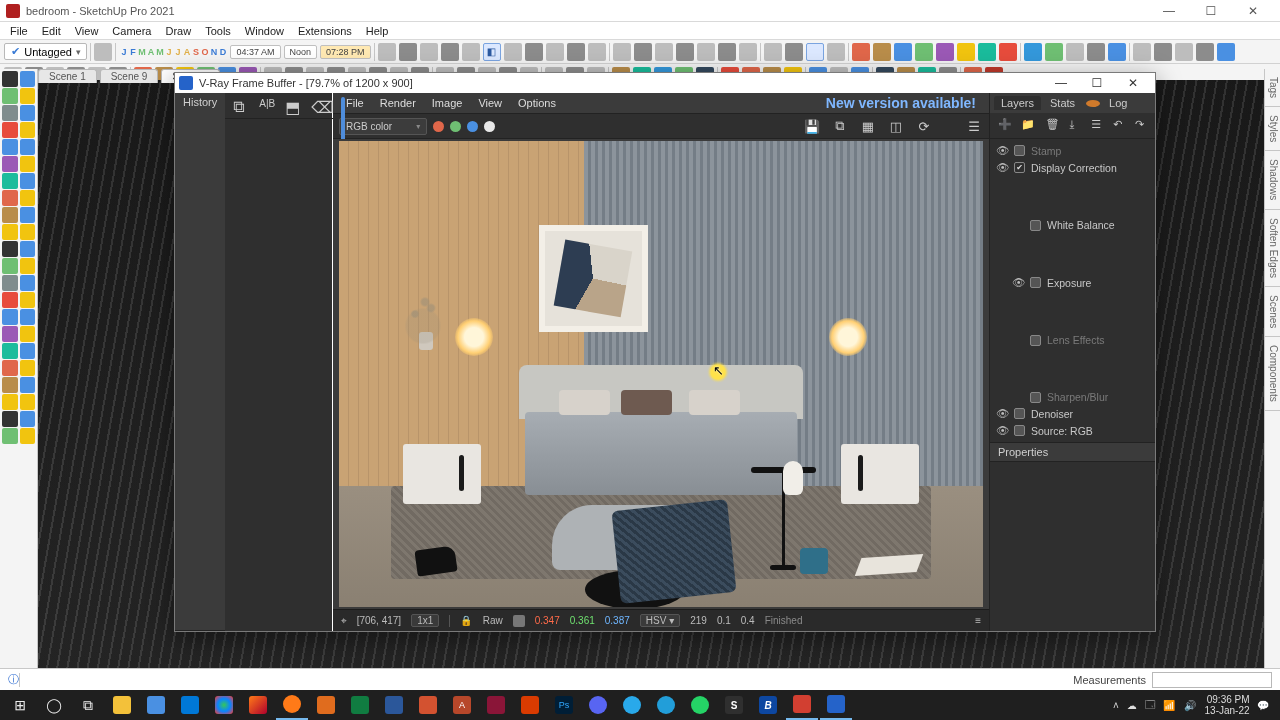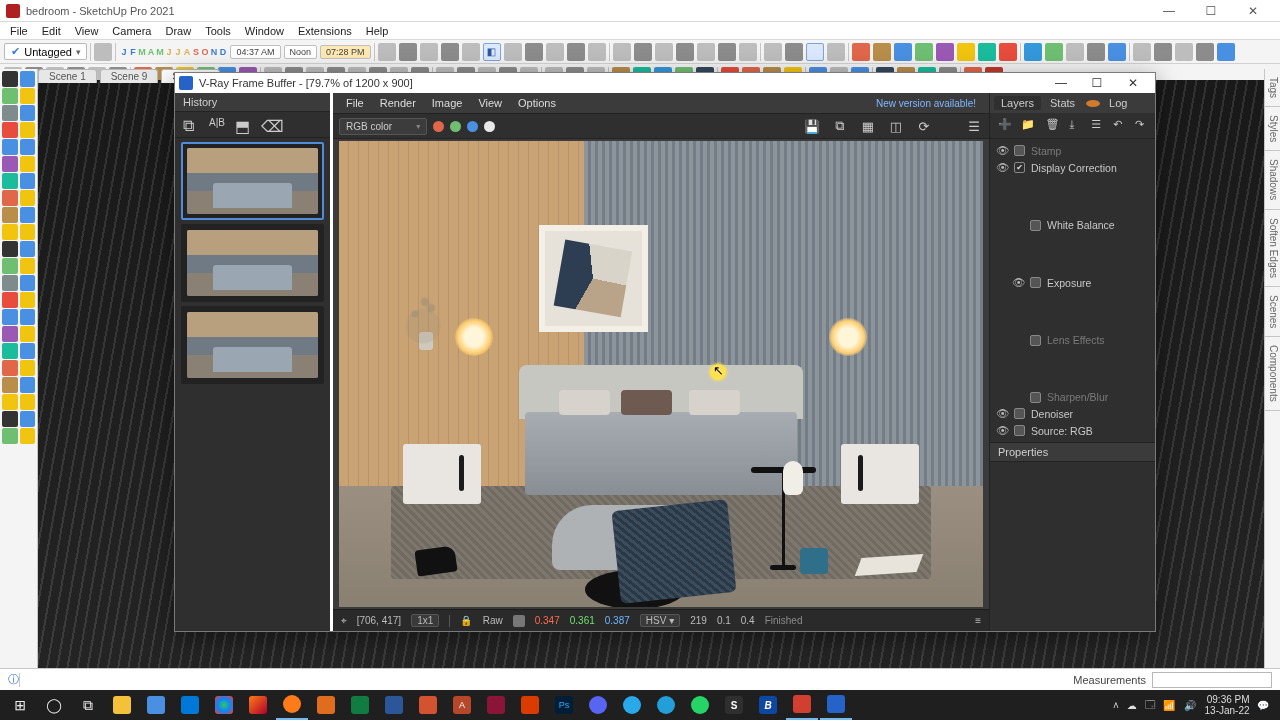--- a/index.html
+++ b/index.html
@@ -50,39 +50,39 @@
 .host-status .meas input { width:120px; height:16px; border:1px solid #b8b8b8; font-size:11px; padding:0 4px;}
 
 
 .vfb { position:absolute; left:174px; top:72px; width:982px; height:560px; background:#3b3b3b; border:1px solid #7a7a7a; box-shadow:0 6px 24px rgba(0,0,0,.4); color:#ddd; display:flex; flex-direction:column; z-index:5;}
 .vfb-titlebar { height:20px; background:#fff; color:#333; font-size:11px; display:flex; align-items:center; padding:0 4px; gap:6px;}
 .vfb-titlebar .ico { width:14px; height:14px; background:#2563c9; border-radius:2px;}
 .vfb-titlebar .wbtns { margin-left:auto; display:flex;}
 .vfb-titlebar .wbtns div { width:36px; height:20px; display:flex; align-items:center;justify-content:center; font-size:12px;}
 
 .vfb-body { flex:1; display:flex; min-height:0;}
-.vfb-left { width:158px; background:#2f2f2f; display:flex; flex-direction:column; border-right:3px solid #ffffff;}
+.vfb-left { width:158px; background:#2f2f2f; display:flex; flex-direction:row; border-right:1px solid #ffffff;}
 .vfb-left .hdr { background:#3b3b3b; font-size:11px; padding:3px 8px; color:#cfcfcf; border-bottom:1px solid #222;}
 .vfb-left .bar { height:26px; display:flex; align-items:center; gap:10px; padding:0 8px; border-bottom:1px solid #222;}
 .vfb-left .bar .ico { width:16px; height:16px; }
 .vfb-left .search { position:relative; padding:4px 6px; border-bottom:1px solid #222;}
 .vfb-left .search input { width:100%; background:#3c3c3c; border:1px solid #555; color:#bbb; font-size:10px; padding:2px 18px 2px 6px; border-radius:2px;}
 .vfb-left .search .mag { position:absolute; right:10px; top:6px; font-size:11px; color:#aaa;}
 .vfb-left .thumbs { flex:1; overflow:auto; padding:4px 6px; display:flex; flex-direction:column; gap:4px;}
 .thumb { height:78px; border:2px solid transparent; border-radius:2px; background:#222; position:relative;}
 .thumb.sel { border-color:#4f8ddb;}
 .thumb .room { position:absolute; inset:4px; border-radius:2px; overflow:hidden; display:flex; align-items:flex-end; justify-content:center; background:#5c798e;}
 .thumb .room::before{content:"";position:absolute;inset:0;background:
   linear-gradient(180deg,#b8a07e 0 38%, #6f7a84 38% 65%, #8a8074 65% 100%);}
 .thumb .bed{position:relative;width:60%;height:38%;background:#9aa6b2;border-radius:3px 3px 0 0;margin-bottom:6px;}
 
 .vfb-center { flex:1; display:flex; flex-direction:column; min-width:0;}
 .vfb-menubar { height:20px; background:#3b3b3b; display:flex; align-items:center; gap:2px; padding:0 6px; font-size:11px; color:#ddd; }
 .vfb-menubar span { padding:0 7px;}
-.vfb-menubar .new { margin-left:auto; color:#7fb7ff; font-size:10px;}
+.vfb-menubar .new { margin-left:auto; color:#7fb7ff; font-size:14px;font-weight:bold;}
 .vfb-toolbar { height:26px; background:#2f2f2f; border-top:1px solid #222; border-bottom:1px solid #222; display:flex; align-items:center; padding:4px 6px; gap:6px;}
 .vfb-toolbar .combo { background:#3c3c3c; border:1px solid #555; font-size:10px; padding:2px 6px; border-radius:2px; display:flex; align-items:center; gap:24px; color:#ccc;}
 .vfb-toolbar .combo .chev{font-size:8px;color:#888;}
 .vfb-toolbar .dot { width:11px;height:11px;border-radius:50%;}
 .vfb-toolbar .right { margin-left:auto; display:flex; gap:10px; align-items:center;}
 .vfb-toolbar .btn { width:18px; height:18px; display:flex;align-items:center;justify-content:center; color:#ccc; font-size:13px;}
 
 
 .render-wrap { flex:1; background:#3b3b3b; position:relative; overflow:hidden;}
 .render { position:absolute; left:6px; right:6px; top:2px; bottom:2px; background:#8a8276; overflow:hidden;}

